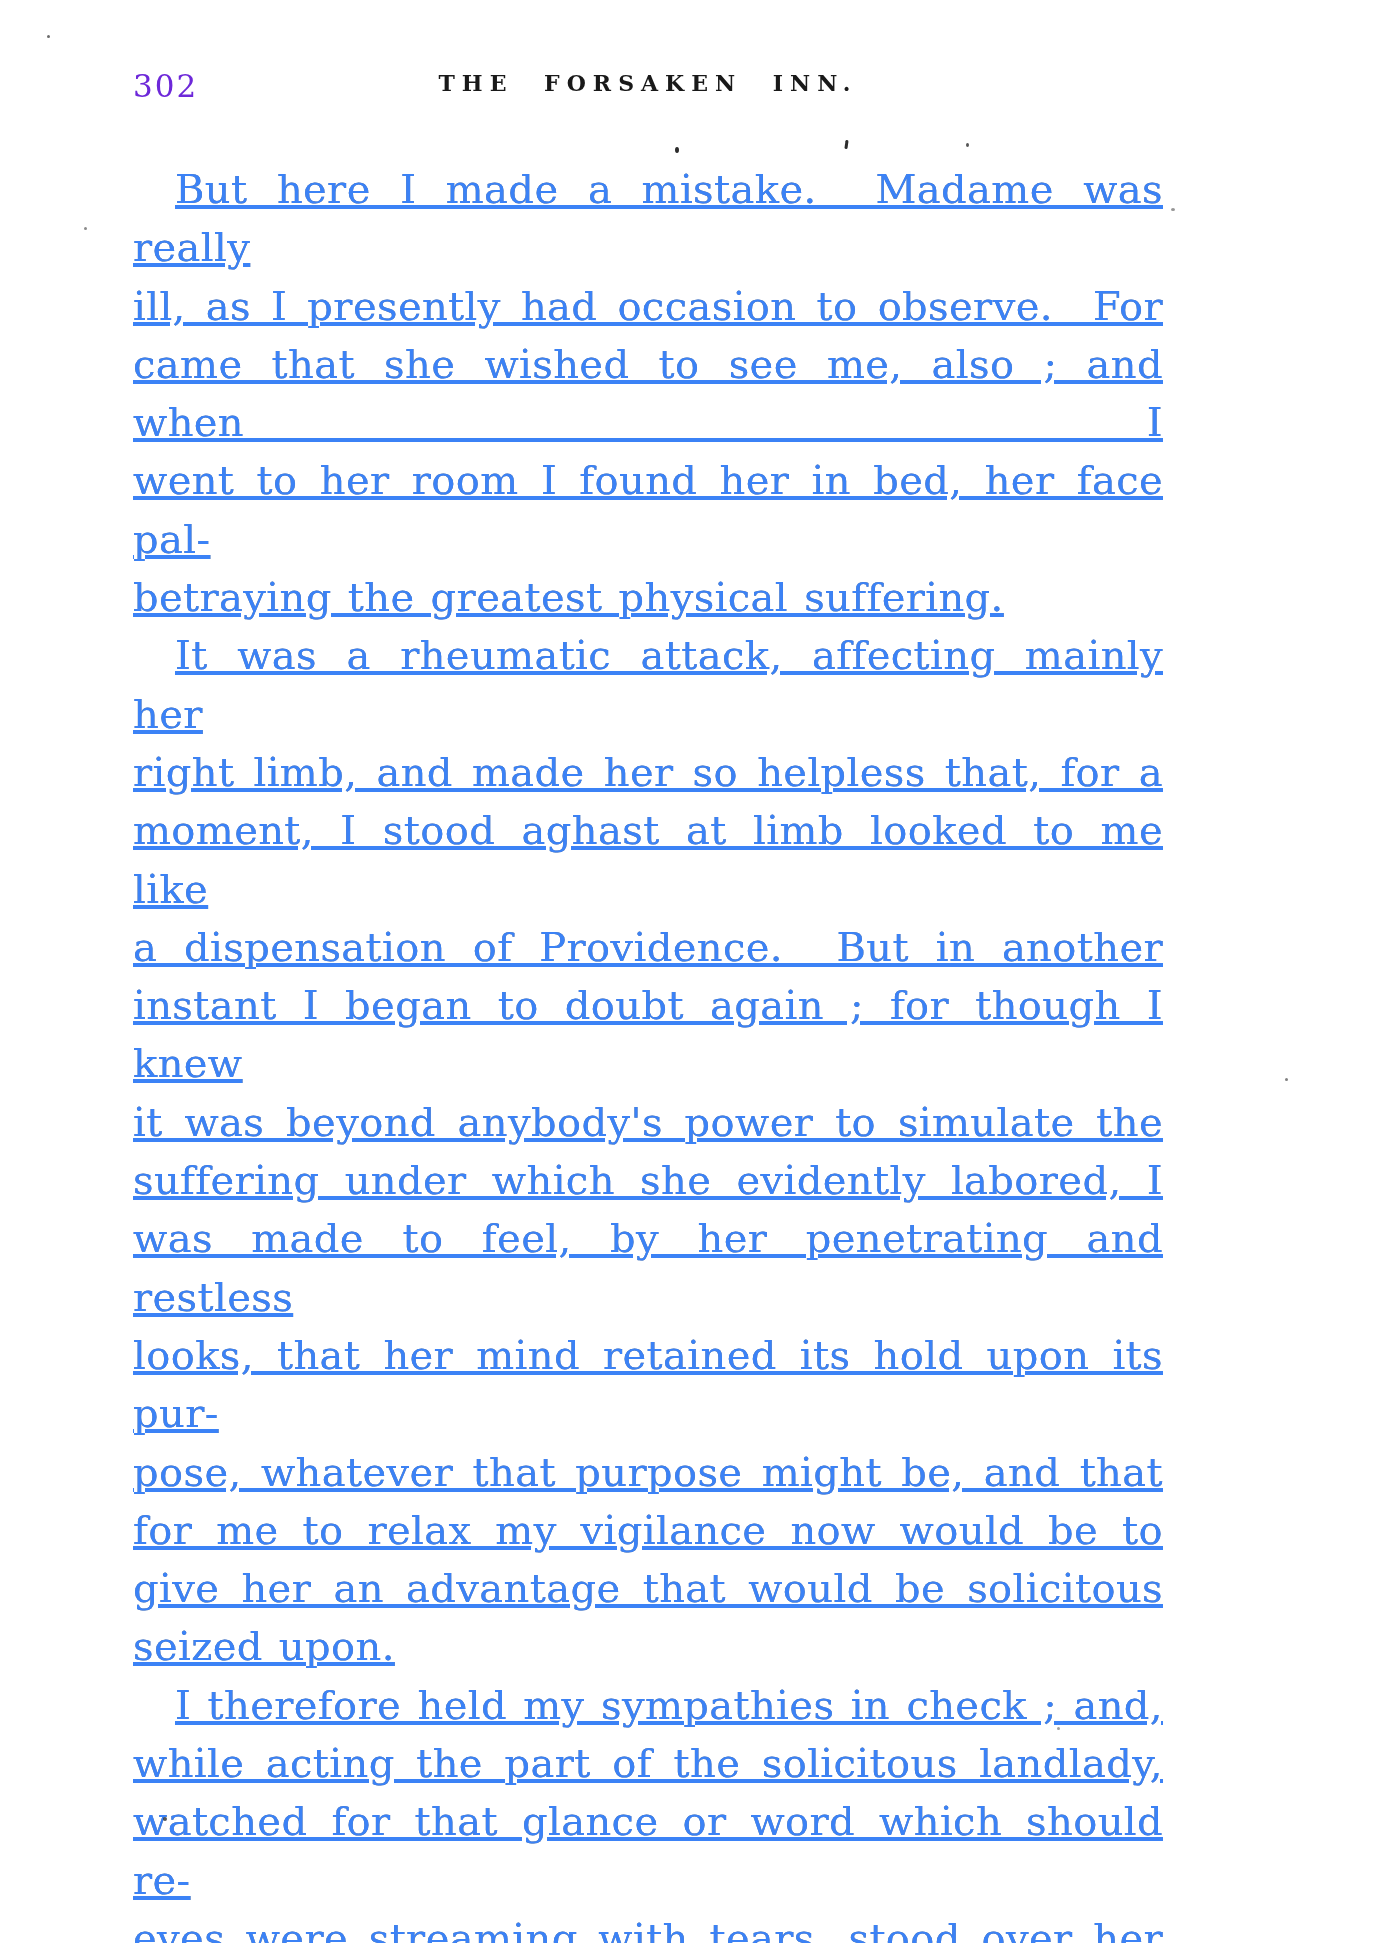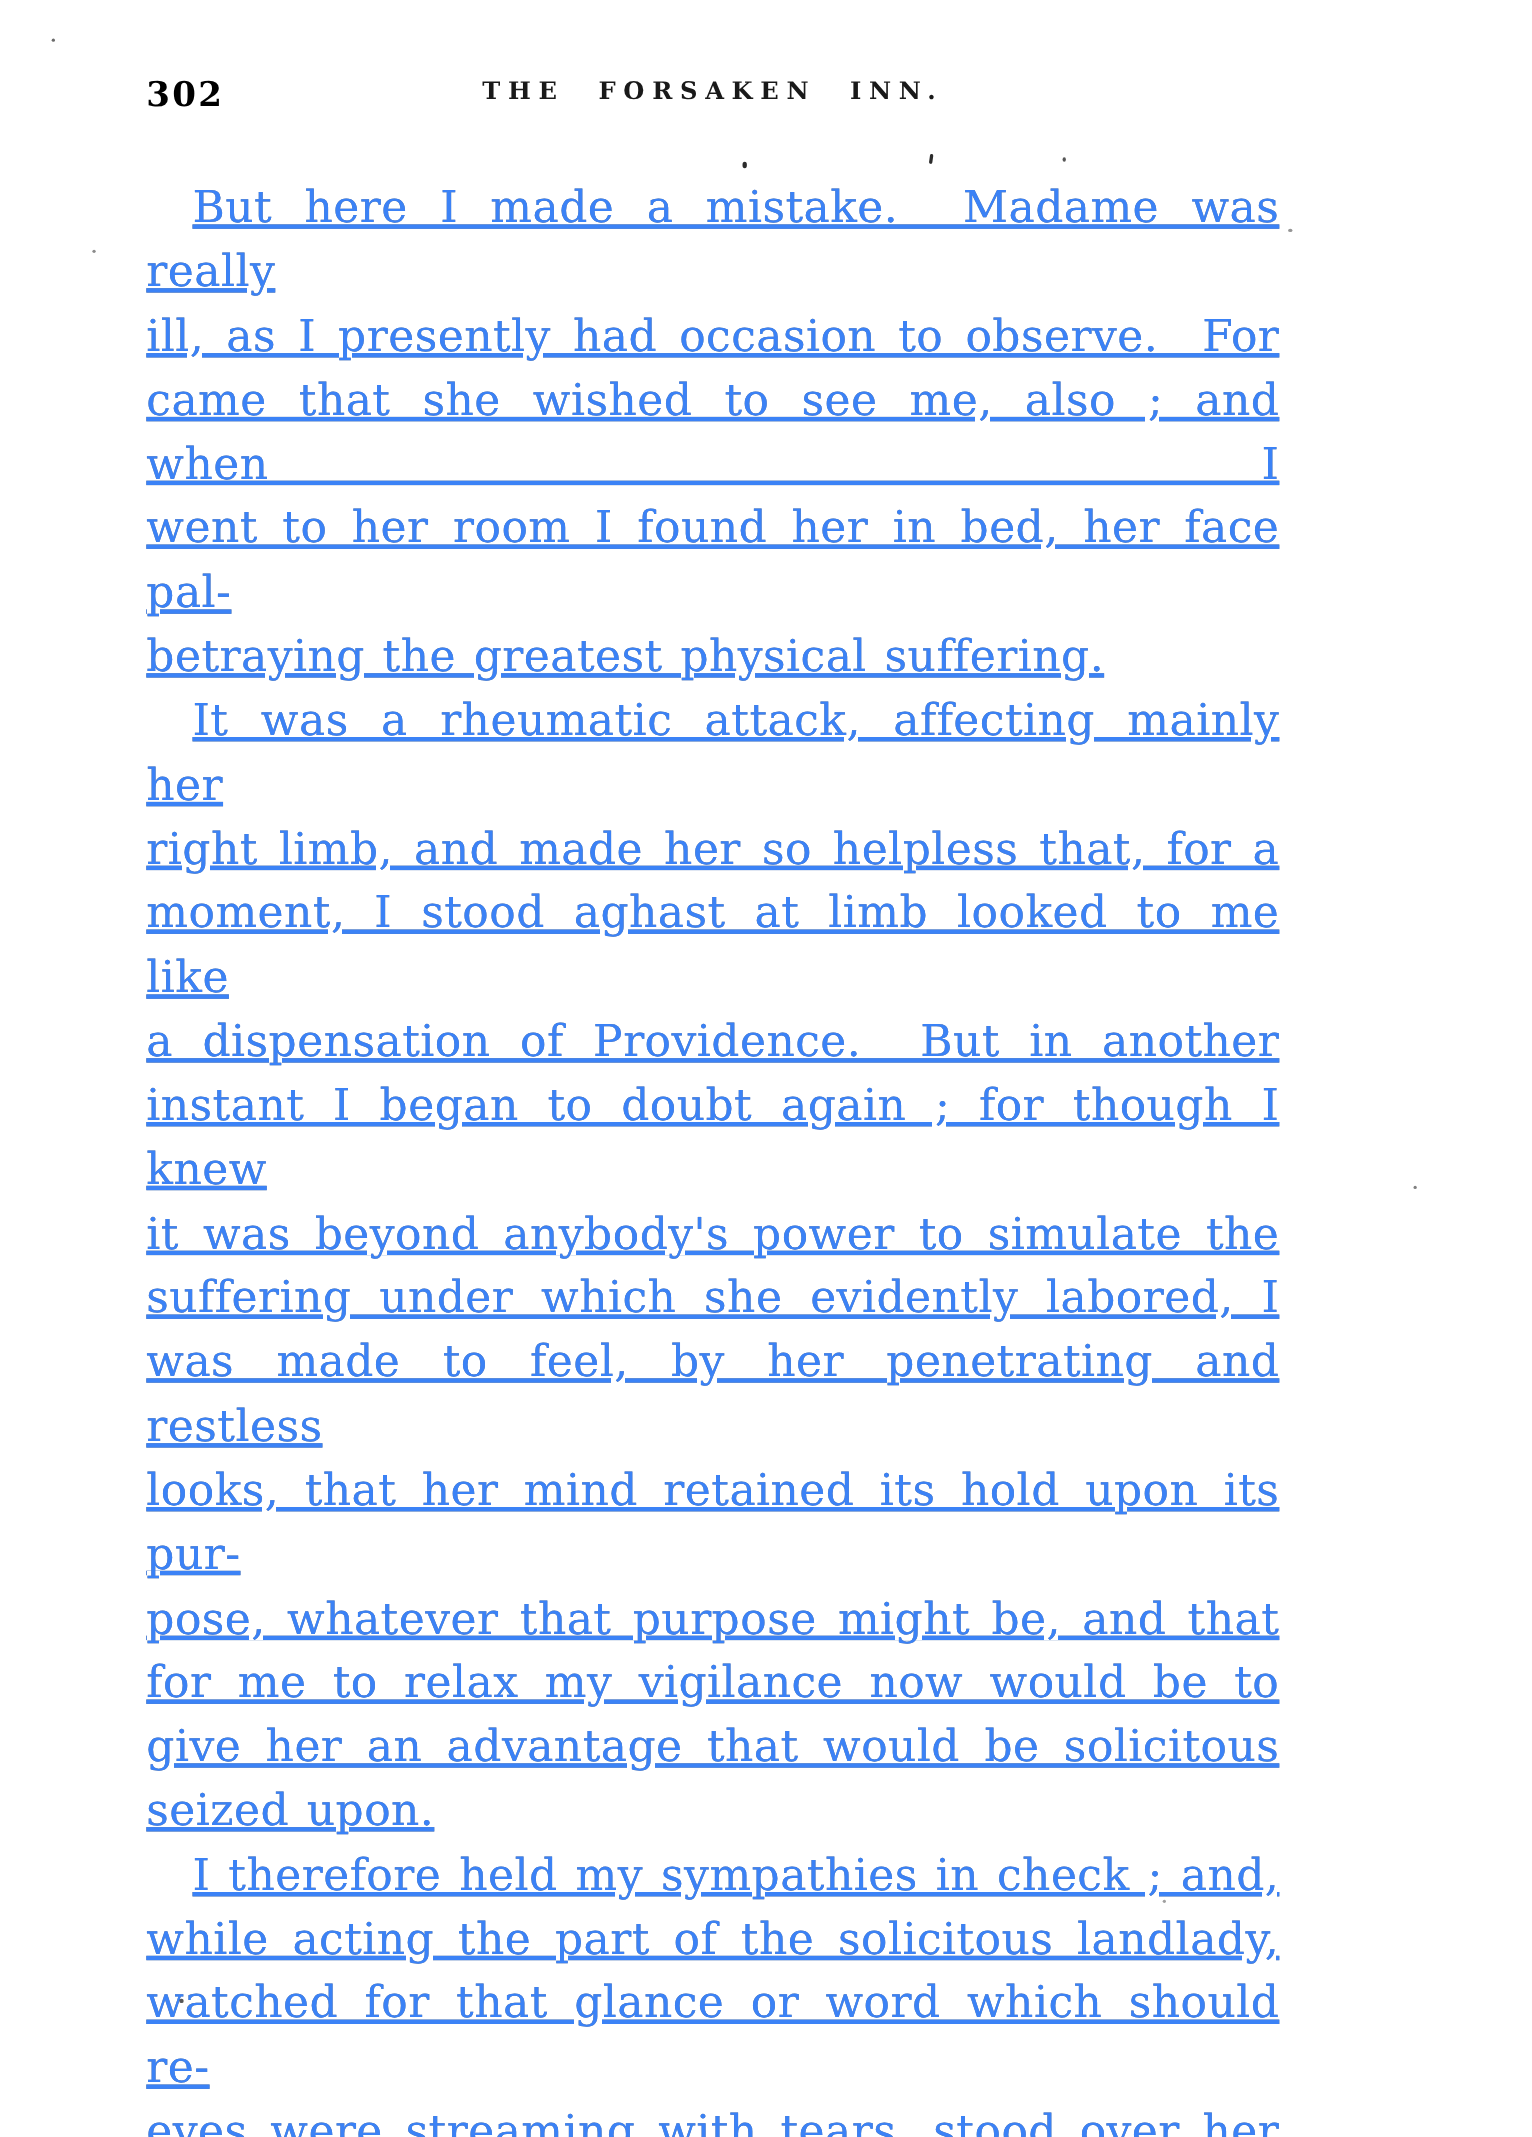--- a/index.html
+++ b/index.html
@@ -22,23 +22,23 @@
     left: 133px;
     top: 66px;
     width: 1030px;
     height: 40px;
   }
   .page-number {
     position: absolute;
     left: 0;
     top: 2px;
     font-size: 31px;
-    font-weight: bold;
+    font-weight: normal;
     letter-spacing: 2px;
-    color: #000000;
+    color: #6d28d9;
   }
   .running-title {
     position: absolute;
     left: 0;
     top: 4px;
     width: 100%;
     text-align: center;
     font-size: 22px;
     font-weight: bold;
     letter-spacing: 7px;

